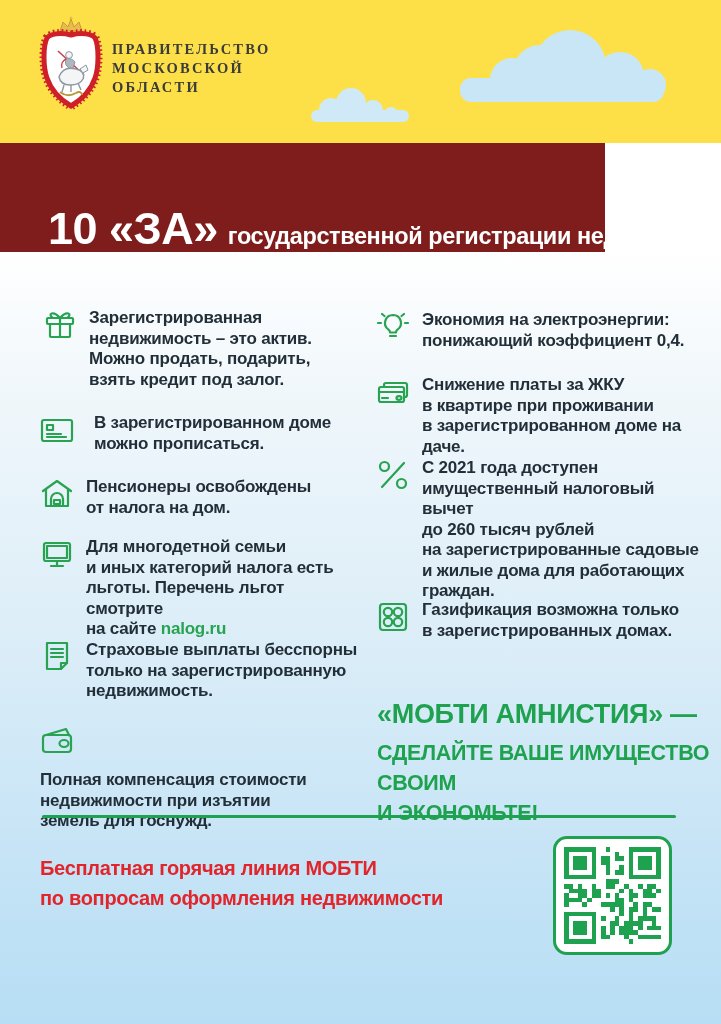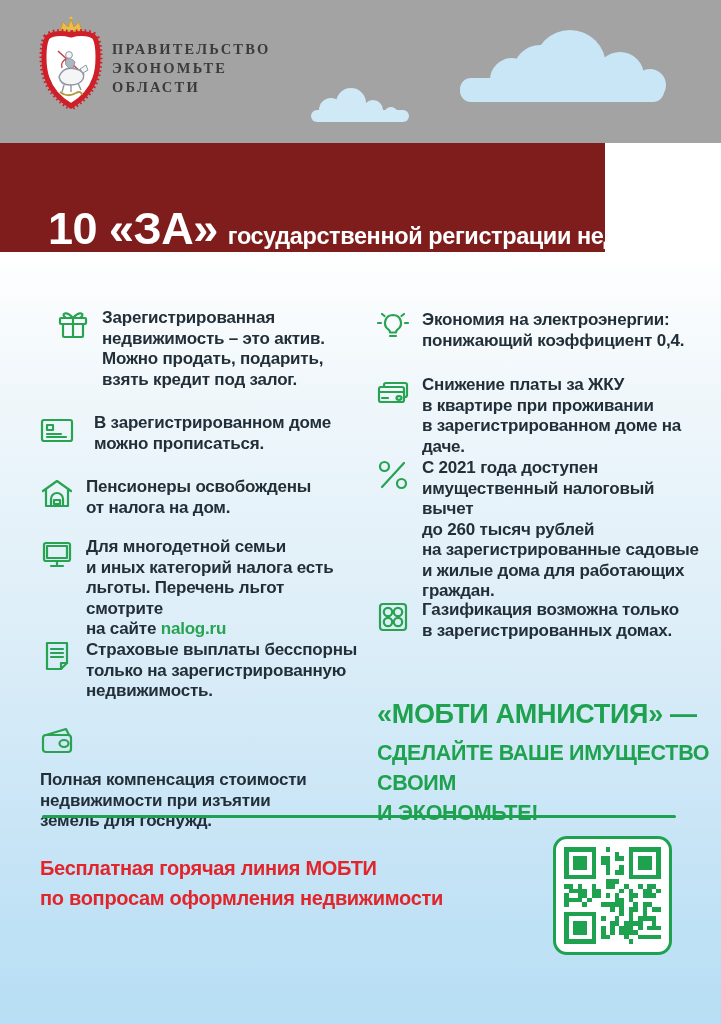--- a/index.html
+++ b/index.html
@@ -1,20 +1,20 @@
 <!DOCTYPE html>
 <html><head>
 <meta charset="utf-8">
 <style>
   * { box-sizing: border-box; margin: 0; padding: 0; }
   body { font-family: "Liberation Sans", sans-serif; background: #fff; }
   .page { position: relative; width: 721px; height: 1024px; background: #ffffff; overflow: hidden; }
 
   
-  .header { position: absolute; left: 0; top: 0; width: 721px; height: 143px; background: #a3a3a3; }
+  .header { position: absolute; left: 0; top: 0; width: 721px; height: 143px; background: #fde047; }
   .emblem { position: absolute; left: 38px; top: 14px; width: 66px; height: 96px; }
   .org-name { position: absolute; left: 112px; top: 40px; font-family: "Liberation Serif", serif;
               font-weight: 700; font-size: 14.5px; letter-spacing: 2.2px; color: #3b3b3b; line-height: 19px; }
   .org-name span { display: block; }
   .cloud { position: absolute; }
 
   
   .banner { position: absolute; left: 0; top: 143px; width: 605px; height: 109px; background: #7f1d1d; }
   .banner-line { position: absolute; left: 48px; top: 0; height: 109px; display: flex; align-items: baseline; padding-top: 63px; white-space: nowrap; }
   .banner-big { font-size: 45px; font-weight: 700; color: #ffffff; letter-spacing: -0.5px; line-height: 1; }
@@ -60,21 +60,21 @@
       <path d="M21 62 C24 54 30 52 38 54 C44 55 47 59 45 64 C43 68 38 70 32 70 C26 70 22 67 21 62 Z" fill="#f4f5f7" stroke="#8e96a0" stroke-width="1.4"></path>
       <path d="M42 54 l6 -4 l2 5 l-5 3 z" fill="#f4f5f7" stroke="#8e96a0" stroke-width="1"></path>
       <path d="M26 70 l-2 7 M33 70 l0 7 M40 68 l3 7" stroke="#8e96a0" stroke-width="1.4"></path>
       <circle cx="31" cy="40" r="3.4" fill="#f4f5f7" stroke="#8e96a0" stroke-width="1"></circle>
       <path d="M28 44 C26 50 30 54 35 53 L37 47 C35 44 31 43 28 44 Z" fill="#aeb6bf" stroke="#8e96a0" stroke-width="1"></path>
       <path d="M28 44 C24 46 23 50 24 53" fill="none" stroke="#c9424a" stroke-width="1.4"></path>
       <path d="M22 77 C27 81 33 81 38 78 C41 76 44 77 44 80" fill="none" stroke="#b7993c" stroke-width="2"></path>
     </svg>
     <div class="org-name">
       <span>ПРАВИТЕЛЬСТВО</span>
-      <span>ЭКОНОМЬТЕ</span>
+      <span>МОСКОВСКОЙ</span>
       <span>ОБЛАСТИ</span>
     </div>
     <svg class="cloud" style="left:303px; top:86px;" width="114" height="36" viewBox="0 0 114 36">
       <g fill="#cfe9f7">
         <circle cx="28" cy="24" r="12"></circle>
           <circle cx="48" cy="17" r="15"></circle>
           <circle cx="70" cy="24" r="10"></circle>
           <circle cx="88" cy="28" r="7"></circle>
         <rect x="8" y="24" width="98" height="12" rx="6"></rect>
       </g>
@@ -93,21 +93,21 @@
 
   <div class="banner">
     <div class="banner-line">
       <span class="banner-big">10 «ЗА»</span>
       <span class="banner-rest">государственной регистрации недвижимости:</span>
     </div>
   </div>
 
   <div class="content-bg"></div>
 
-  <div class="benefit" style="left:56px; top:308px; width:320px;">
+  <div class="benefit" style="left:43px; top:308px; width:320px;">
     <svg class="bicon lineicon" viewBox="0 0 34 34">
       <rect x="4" y="10" width="26" height="6" rx="1"></rect>
         <rect x="7" y="16" width="20" height="13" rx="1"></rect>
       <line x1="17" y1="10" x2="17" y2="29"></line>
       <path d="M17 10 C10 2 4 6 10 10 Z"></path>
         <path d="M17 10 C24 2 30 6 24 10 Z"></path>
     </svg>
     <p class="btext">Зарегистрированная
 недвижимость – это актив.
 Можно продать, подарить,

